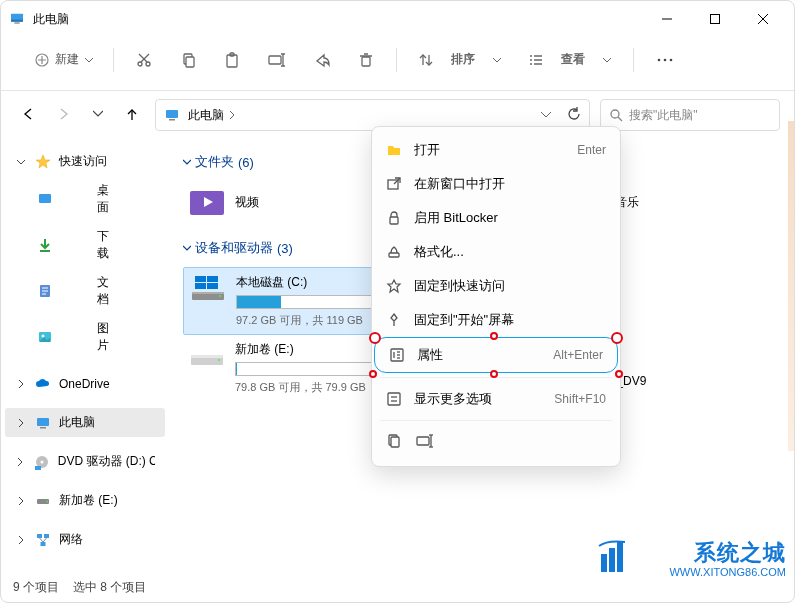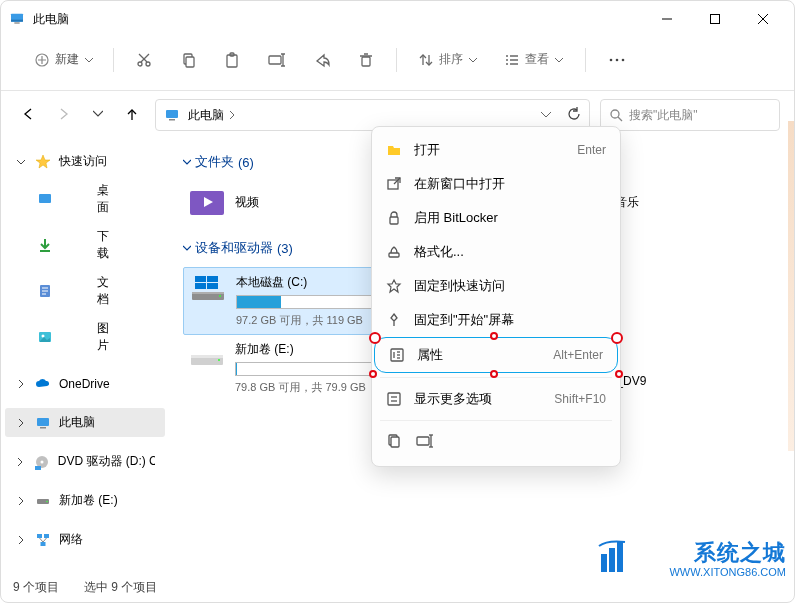--- a/index.html
+++ b/index.html
@@ -5,21 +5,21 @@
 * { margin: 0; padding: 0; box-sizing: border-box; font-family: "Segoe UI", "Microsoft YaHei", sans-serif; }
 body { width: 795px; height: 603px; background: #fff; border: 1px solid #ddd; border-radius: 8px; overflow: hidden; position: relative; font-size: 12px; }
 .titlebar { display: flex; align-items: center; padding: 0 8px; height: 36px; }
 .titlebar-icon { width: 16px; height: 16px; margin-right: 8px; }
 .window-title { font-size: 12px; flex: 1; }
 .window-controls { display: flex; gap: 18px; align-items: center; padding-right: 8px; }
 .window-controls span { cursor: pointer; font-size: 12px; display: inline-flex; width: 30px; justify-content: center; }
 .toolbar { display: flex; align-items: center; padding: 6px 24px 14px; gap: 4px; border-bottom: 1px solid #e5e5e5; }
 .btn-new { display: flex; align-items: center; gap: 6px; padding: 6px 10px; border-radius: 4px; color: #555; }
 .sep { width: 1px; height: 24px; background: #e0e0e0; margin: 0 6px; }
-.tool-icon { padding: 8px 12px; color: #666; display: inline-flex; align-items: center; justify-content: space-between; cursor: pointer; border-radius: 4px; gap: 6px; }
+.tool-icon { padding: 8px 12px; color: #666; display: inline-flex; align-items: center; justify-content: space-between; cursor: pointer; border-radius: 4px; gap: 18px; font-weight: bold; }
 .navbar { display: flex; align-items: center; padding: 8px 14px; gap: 10px; }
 .nav-arrow { padding: 4px 6px; color: #333; cursor: pointer; }
 .nav-arrow.disabled { color: #bbb; }
 .address-bar { flex: 1; display: flex; align-items: center; border: 1px solid #ddd; border-radius: 4px; padding: 4px 8px; gap: 8px; height: 32px; }
 .crumb { display: flex; align-items: center; gap: 4px; }
 .search-box { display: flex; align-items: center; border: 1px solid #ddd; border-radius: 4px; padding: 4px 8px; width: 180px; gap: 6px; color: #888; height: 32px; }
 .main { display: flex; height: calc(100% - 160px); }
 .sidebar { width: 168px; padding: 8px 4px; overflow-y: auto; }
 .side-item { display: flex; align-items: center; gap: 8px; padding: 6px 10px; cursor: pointer; border-radius: 3px; font-size: 12px; }
 .side-item.child { padding-left: 32px; gap: 44px; }
@@ -42,21 +42,21 @@
 .cm-sep { height: 1px; background: #eee; margin: 4px 8px; }
 .cm-highlight { border: 1px solid #0ea5e9; position: relative; border-radius: 12px; margin: 0 2px; }
 .cm-highlight::before, .cm-highlight::after, .cm-dot-bl, .cm-dot-br, .cm-dot-t, .cm-dot-b { content:""; position:absolute; width:8px; height:8px; background:#fff; border:2px solid #e30613; border-radius:50%; }
 .cm-highlight::before { top:-6px; left:-6px; }
 .cm-highlight::after { top:-6px; right:-6px; }
 .cm-dot-bl { bottom:-6px; left:-6px; }
 .cm-dot-br { bottom:-6px; right:-6px; }
 .cm-dot-t { top:-6px; left:calc(50% - 6px); }
 .cm-dot-b { bottom:-6px; left:calc(50% - 6px); }
 .cm-icon-row { display: flex; gap: 14px; padding: 8px 14px; }
-.statusbar { position: absolute; bottom: 0; left: 0; right: 0; padding: 6px 12px; display: flex; gap: 25px; color: #444; font-size: 12px; }
+.statusbar { position: absolute; bottom: 0; left: 0; right: 0; padding: 6px 12px; display: flex; gap: 14px; color: #444; font-size: 12px; }
 .watermark { position: absolute; right: 8px; bottom: 24px; text-align: right; z-index: 200; }
 .watermark .t1 { font-size: 22px; font-weight: 700; color: #1478d6; letter-spacing: 1px; }
 .watermark .t2 { font-size: 11px; color: #1478d6; margin-top: -2px; margin-left: 32px; }
 .edge-r { position: absolute; right: 0; top: 120px; width: 6px; height: 330px; background: linear-gradient(#f6dcc5,#fceee2); }
 svg { flex-shrink: 0; }
 </style>
 </head>
 <body>
 
 <div class="titlebar">
@@ -511,21 +511,21 @@
           <line x1="13" y1="2" x2="17" y2="2" stroke="#555" stroke-width="1.3"></line>
           <line x1="13" y1="14" x2="17" y2="14" stroke="#555" stroke-width="1.3"></line>
         </svg></span>
   </div>
 </div>
 
 <div class="edge-r"></div>
 
 <div class="statusbar">
   <span>9 个项目</span>
-  <span>选中 9 个项目</span>
+  <span>选中 8 个项目</span>
 </div>
 
 <div class="watermark">
   <div style="display:flex;align-items:center;gap:6px;justify-content:flex-end">
     <svg width="36" height="36">
         <rect x="6" y="14" width="6" height="18" fill="#1478d6"></rect>
         <rect x="14" y="8" width="6" height="24" fill="#1478d6"></rect>
         <rect x="22" y="2" width="6" height="30" fill="#1478d6"></rect>
         <path d="M4 6 Q12 0 30 2" fill="none" stroke="#1478d6" stroke-width="2"></path>
       </svg>

